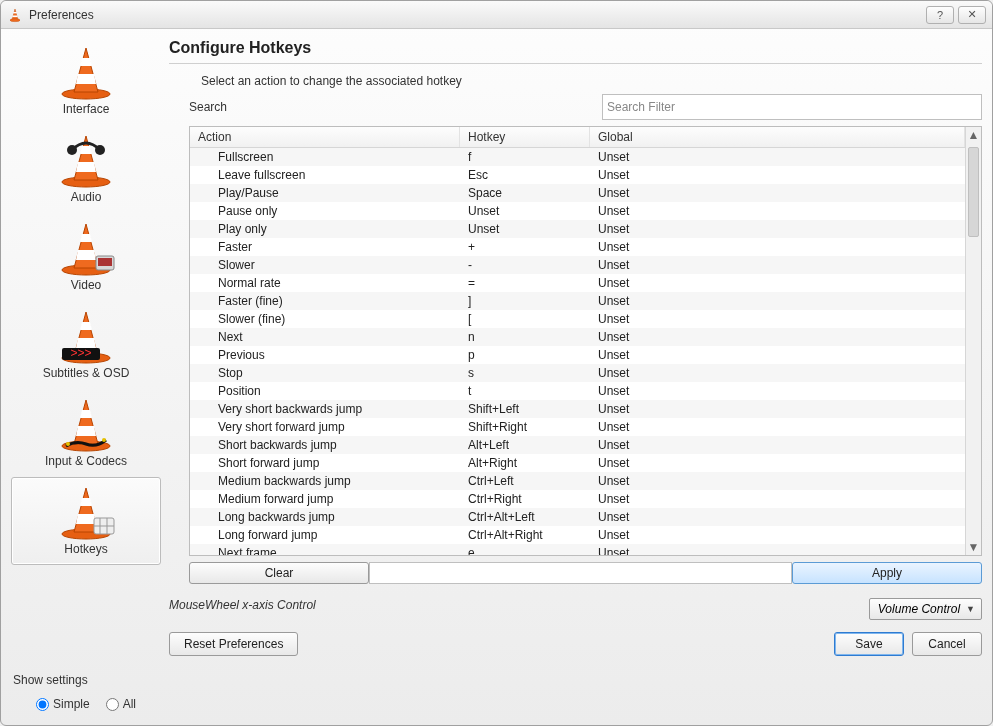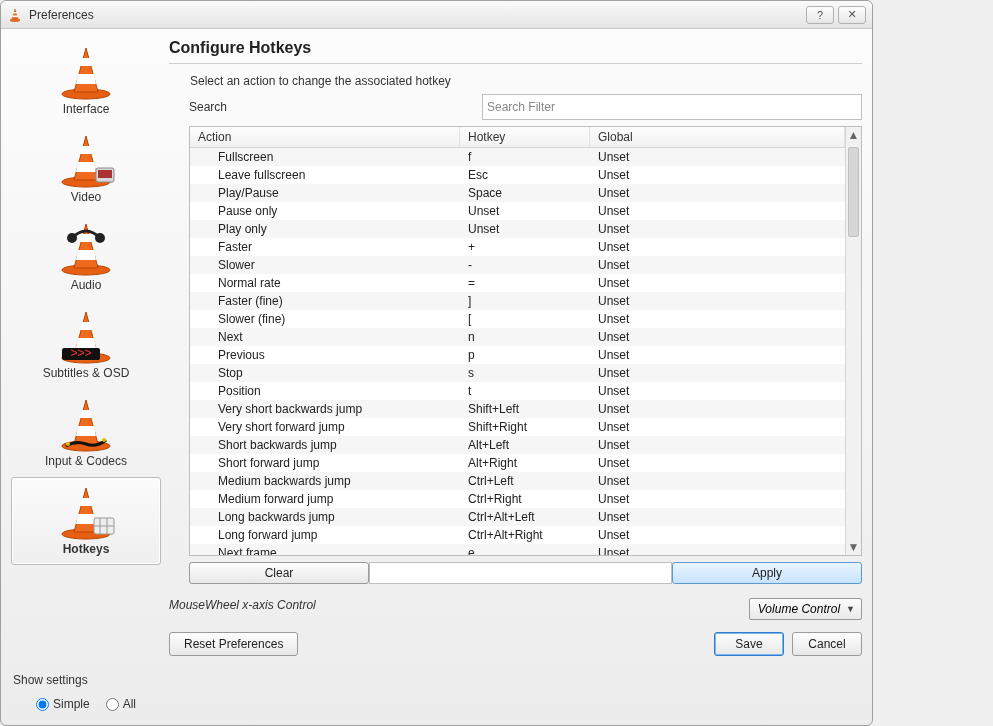--- a/index.html
+++ b/index.html
@@ -1,43 +1,43 @@
 <!DOCTYPE html>
 <html><head>
 <meta charset="utf-8">
 <style>
 * { box-sizing: border-box; margin: 0; padding: 0; font-family: "Segoe UI", Tahoma, sans-serif; font-size: 12px; }
 body { background: #f0f0f0; width: 993px; height: 726px; overflow: hidden; }
 
-.window { width: 873px; height: 726px; background: linear-gradient(#fdfdfd, #ececec); border: 1px solid #a0a0a0; border-radius: 6px; display: flex; flex-direction: column; }
+.window { width: 993px; height: 726px; background: linear-gradient(#fdfdfd, #ececec); border: 1px solid #a0a0a0; border-radius: 6px; display: flex; flex-direction: column; }
 
 .titlebar { height: 28px; display: flex; align-items: center; padding: 0 6px; background: linear-gradient(#fafafa, #e4e4e4); border-bottom: 1px solid #c8c8c8; border-radius: 6px 6px 0 0; }
 .titlebar .icon { width: 16px; height: 16px; margin-right: 6px; }
 .titlebar .title { flex: 1; color: #333; }
 .titlebar .winbtn { width: 28px; height: 18px; margin-left: 4px; border: 1px solid #b0b0b0; border-radius: 3px; background: linear-gradient(#fefefe,#e6e6e6); display: flex; align-items: center; justify-content: center; color: #555; cursor: default; font-size: 11px;}
 
 .body { flex: 1; display: flex; padding: 8px 10px 10px 10px; gap: 8px; }
 
 .sidebar { width: 150px; display: flex; flex-direction: column; }
 .sidelist { flex: 1; display: flex; flex-direction: column; align-items: stretch; }
 .sideitem { display: flex; flex-direction: column; align-items: center; justify-content: center; padding: 6px 4px 8px 4px; border: 1px solid transparent; border-radius: 3px; cursor: default; }
-.sideitem.selected { background: linear-gradient(#fbfbfb,#efefef); border: 1px solid #bcbcbc; box-shadow: inset 0 0 0 1px #fff; font-weight: bold; }
+.sideitem.selected { background: linear-gradient(#fbfbfb,#efefef); border: 1px solid #bcbcbc; box-shadow: inset 0 0 0 1px #fff; }
 .sideitem .sicon { width: 64px; height: 56px; display:flex; align-items:center; justify-content:center; }
 .sideitem .slabel { color: #333; margin-top: 2px; text-align:center;}
 
 .showsettings { padding: 4px 2px 2px 2px; }
 .showsettings .sslabel { text-align: left; color: #333; margin-bottom: 10px;}
 .radiorow { display:flex; gap: 16px; justify-content:center; padding-bottom:2px;}
 .radiorow label { display:flex; align-items:center; gap:4px; color:#333; }
 
 .main { flex: 1; display: flex; flex-direction: column; }
 .main h1 { font-size: 16px; font-weight: 600; color: #222; margin: 2px 0 2px 0; }
 .main hr { border: none; border-top: 1px solid #cfcfcf; margin: 4px 0 10px 0;}
 
-.hint { color: #333; margin-left: 21px; margin-bottom: 6px; }
+.hint { color: #333; margin-left: 32px; margin-bottom: 6px; }
 
 .searchrow { display: flex; align-items: center; margin: 0 0 6px 20px; }
 .searchrow .slabel { color: #333; width: 60px;}
 .searchrow input { flex: 0 0 380px; margin-left: auto; height: 20px; border: 1px solid #bfbfbf; padding: 12px 4px; color: #888; background:#fff;}
 .searchrow input::placeholder { color: #888; }
 
 .tablewrap { margin-left: 20px; border: 1px solid #bdbdbd; background: #fff; height: 430px; display:flex; }
 .tablewrap .cols { flex:1; overflow:hidden auto; }
 .theadrow { display:flex; background: linear-gradient(#fdfdfd,#f1f1f1); border-bottom:1px solid #d6d6d6; position:sticky; top:0;}
 .theadrow .th { padding: 3px 8px; color:#333; border-right:1px solid #e3e3e3;}
@@ -109,39 +109,39 @@
             </div>
     <div class="slabel">Interface</div>
           </div>
           <div class="sideitem">
             <div class="sicon">
               <svg class="cone" viewBox="0 0 64 56" width="64" height="56">
     <ellipse cx="32" cy="50" rx="24" ry="5" fill="#e65f12" stroke="#b74400" stroke-width="1"></ellipse>
     <polygon points="32,4 44,48 20,48" fill="#ef6a1f" stroke="#b74400" stroke-width="1"></polygon>
     <polygon points="28,14 36,14 38,22 26,22" fill="#ffffff"></polygon>
     <polygon points="24,30 40,30 42,40 22,40" fill="#ffffff"></polygon>
-    <rect x="42" y="36" width="18" height="14" rx="2" fill="#d8d8d8" stroke="#888"></rect>
-                <rect x="44" y="38" width="14" height="8" fill="#a33"></rect>
-  </svg>
-            </div>
-    <div class="slabel">Video</div>
-          </div>
-          <div class="sideitem">
-            <div class="sicon">
-              <svg class="cone" viewBox="0 0 64 56" width="64" height="56">
-    <ellipse cx="32" cy="50" rx="24" ry="5" fill="#e65f12" stroke="#b74400" stroke-width="1"></ellipse>
-    <polygon points="32,4 44,48 20,48" fill="#ef6a1f" stroke="#b74400" stroke-width="1"></polygon>
-    <polygon points="28,14 36,14 38,22 26,22" fill="#ffffff"></polygon>
-    <polygon points="24,30 40,30 42,40 22,40" fill="#ffffff"></polygon>
     <path d="M18 18 q14 -14 28 0" fill="none" stroke="#222" stroke-width="3"></path>
                 <circle cx="18" cy="18" r="5" fill="#222"></circle>
                 <circle cx="46" cy="18" r="5" fill="#222"></circle>
   </svg>
             </div>
     <div class="slabel">Audio</div>
+          </div>
+          <div class="sideitem">
+            <div class="sicon">
+              <svg class="cone" viewBox="0 0 64 56" width="64" height="56">
+    <ellipse cx="32" cy="50" rx="24" ry="5" fill="#e65f12" stroke="#b74400" stroke-width="1"></ellipse>
+    <polygon points="32,4 44,48 20,48" fill="#ef6a1f" stroke="#b74400" stroke-width="1"></polygon>
+    <polygon points="28,14 36,14 38,22 26,22" fill="#ffffff"></polygon>
+    <polygon points="24,30 40,30 42,40 22,40" fill="#ffffff"></polygon>
+    <rect x="42" y="36" width="18" height="14" rx="2" fill="#d8d8d8" stroke="#888"></rect>
+                <rect x="44" y="38" width="14" height="8" fill="#a33"></rect>
+  </svg>
+            </div>
+    <div class="slabel">Video</div>
           </div>
           <div class="sideitem">
             <div class="sicon">
               <svg class="cone" viewBox="0 0 64 56" width="64" height="56">
     <ellipse cx="32" cy="50" rx="24" ry="5" fill="#e65f12" stroke="#b74400" stroke-width="1"></ellipse>
     <polygon points="32,4 44,48 20,48" fill="#ef6a1f" stroke="#b74400" stroke-width="1"></polygon>
     <polygon points="28,14 36,14 38,22 26,22" fill="#ffffff"></polygon>
     <polygon points="24,30 40,30 42,40 22,40" fill="#ffffff"></polygon>
     <rect x="8" y="40" width="38" height="12" rx="2" fill="#111"></rect>
                 <text x="27" y="49" fill="#f33" font-size="8" text-anchor="middle" font-family="monospace">&gt;&gt;&gt;</text>

